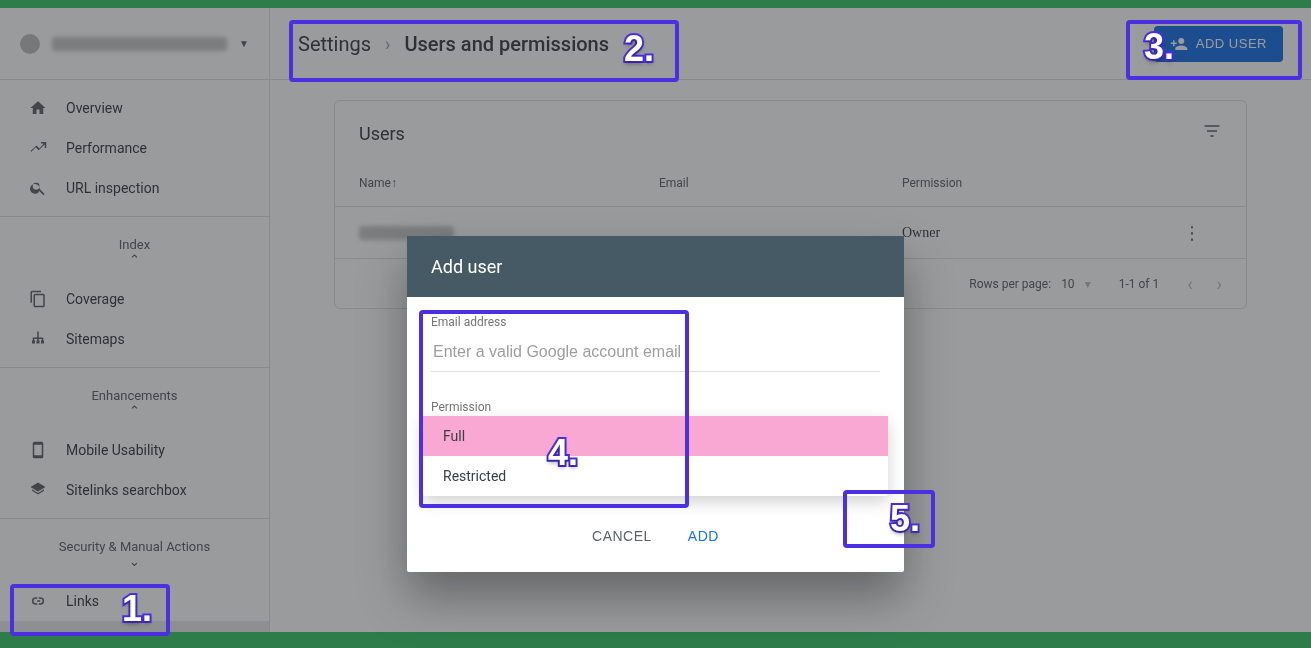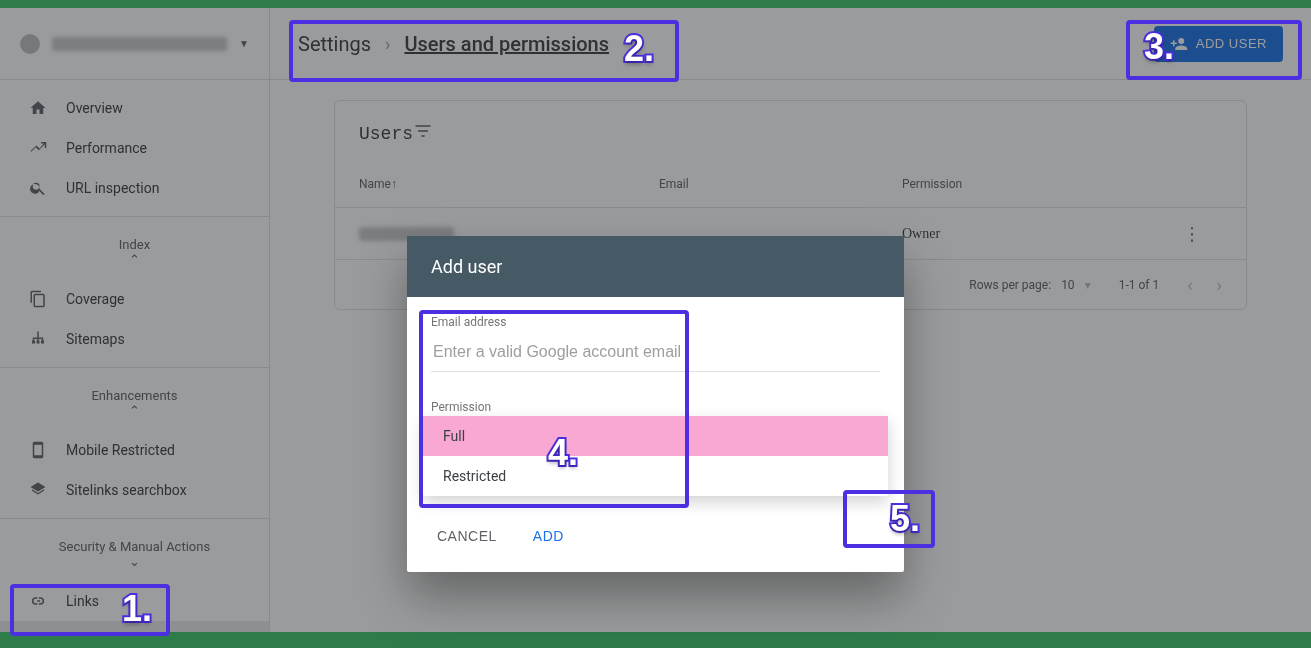--- a/index.html
+++ b/index.html
@@ -108,21 +108,21 @@
       justify-content: space-between;
     }
     .breadcrumb {
       display: flex;
       align-items: center;
       gap: 14px;
       font-size: 20px;
       color: #3c4043;
     }
     .breadcrumb .sep { color: #9aa0a6; font-size: 18px; }
-    .breadcrumb .current { font-weight: 500; text-decoration: underline; }
+    .breadcrumb .current { font-weight: 500; }
     .add-user-btn {
       background: #1a73e8;
       color: #fff;
       border: none;
       border-radius: 4px;
       padding: 0 16px;
       height: 36px;
       display: flex;
       align-items: center;
       gap: 8px;
@@ -135,23 +135,23 @@
       flex: 1;
       padding: 20px 64px;
     }
     .card {
       background: #fff;
       border: 1px solid #e0e0e0;
       border-radius: 6px;
     }
     .card-header {
       display: flex;
+      justify-content: space-between;
       align-items: center;
       padding: 20px 24px 14px 24px;
-      font-family: Liberation Mono, monospace;
     }
     .card-title { font-size: 18px; color: #3c4043; }
     .filter-icon { color: #5f6368; cursor: pointer; }
     .table {
       width: 100%;
     }
     .thead, .trow {
       display: grid;
       grid-template-columns: 300px 1fr 260px 60px;
       align-items: center;
@@ -242,21 +242,21 @@
     }
     .dropdown-item {
       padding: 12px 20px;
       font-size: 14px;
       color: #3c4043;
       cursor: pointer;
     }
     .dropdown-item.selected { background: #f9a8d4; }
     .dialog-actions {
       display: flex;
-      justify-content: flex-start;
+      justify-content: center;
       gap: 24px;
       padding: 18px 24px 20px 24px;
     }
     .dlg-btn {
       background: none;
       border: none;
       font-size: 14px;
       font-weight: 500;
       letter-spacing: 0.5px;
       color: #5f6368;
@@ -351,21 +351,21 @@
           <div class="nav-header">
             <span>Enhancements</span>
             <span>⌃</span>
           </div>
           <div class="nav-item">
             <span class="nav-icon">
                 <svg viewBox="0 0 24 24">
                   <path d="M17 1H7a2 2 0 0 0-2 2v18a2 2 0 0 0 2 2h10a2 2 0 0 0 2-2V3a2 2 0 0 0-2-2zm0 18H7V5h10v14z"></path>
                 </svg>
               </span>
-            <span>Mobile Restricted</span>
+            <span>Mobile Usability</span>
           </div>
           <div class="nav-item">
             <span class="nav-icon">
                 <svg viewBox="0 0 24 24">
                   <path d="M12 2 2 8l10 6 10-6-10-6zm0 14L4 11v2l8 5 8-5v-2l-8 5z"></path>
                 </svg>
               </span>
             <span>Sitelinks searchbox</span>
           </div>
         </div>

